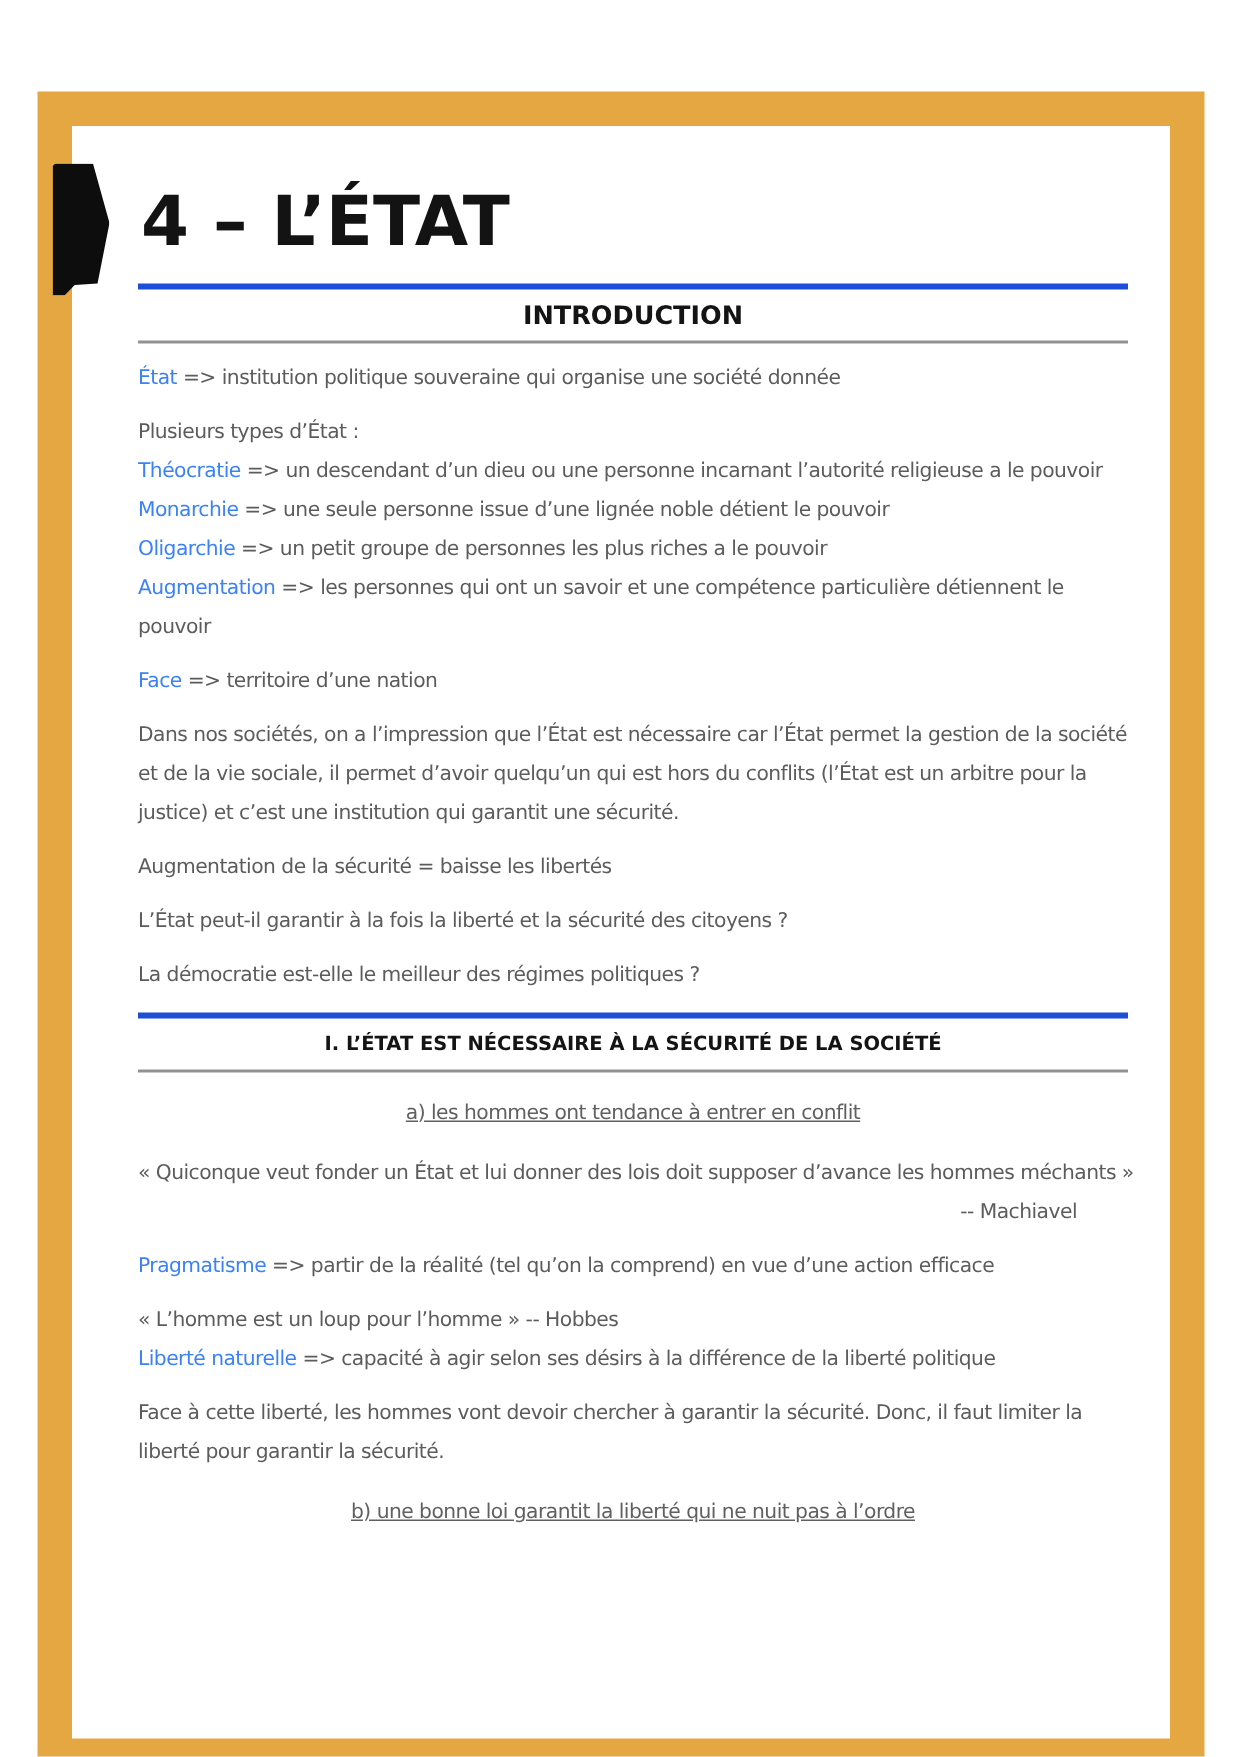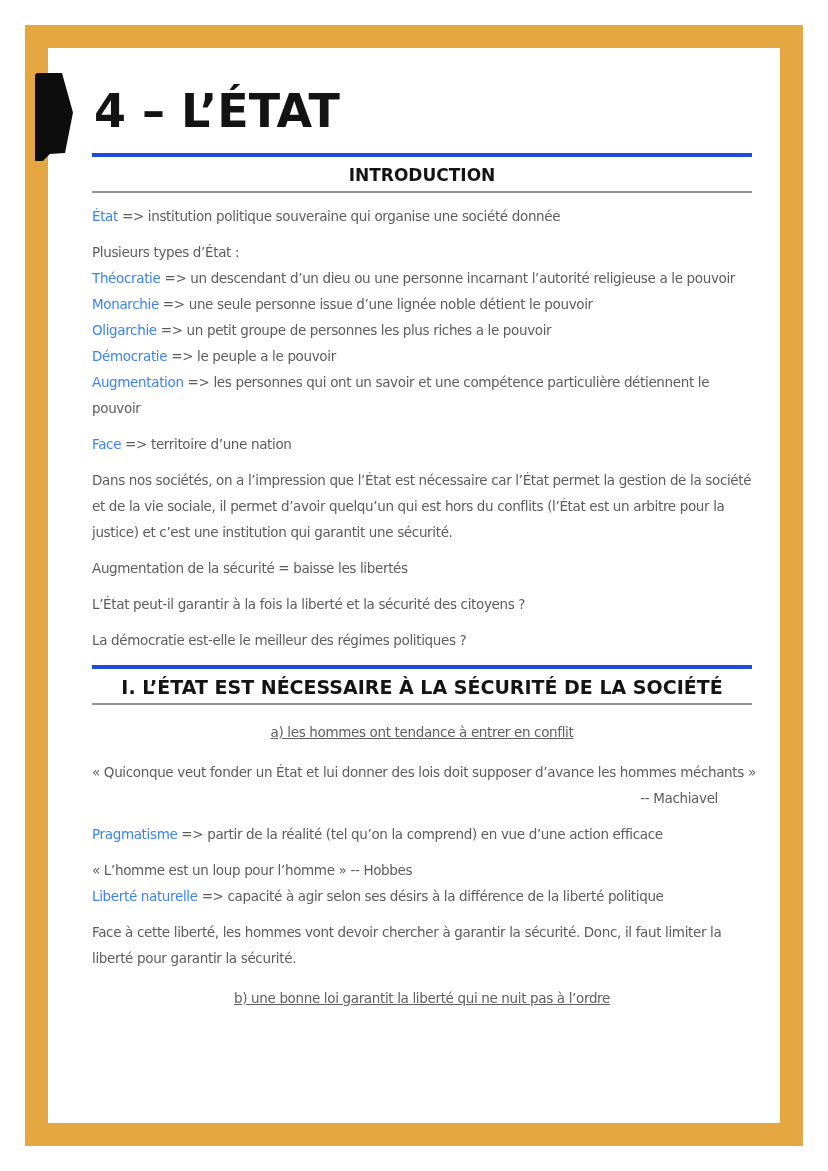--- a/index.html
+++ b/index.html
@@ -1,15 +1,15 @@
 <!DOCTYPE html>
 <html lang="fr"><head>
 <meta charset="utf-8">
 <style>
-  * { box-sizing: border-box; }
+  * { box-sizing: border-box; margin-top: 36px; }
   html, body { margin: 0; padding: 0; }
   body {
     width: 828px; height: 1171px;
     background: #ffffff;
     position: relative;
     overflow: hidden;
     font-family: "DejaVu Sans", "Liberation Sans", sans-serif;
   }
   .frame {
     position: absolute;
@@ -50,21 +50,21 @@
     border-top: 4px solid #1d4ed8;
     border-bottom: 2px solid #919191;
     padding: 7px 0 5px 0;
     text-align: center;
     font-size: 17px;
     line-height: 22px;
     font-weight: bold;
     color: #141414;
     letter-spacing: 0;
   }
-  .banner-lg { font-size: 19px; }
+  .banner-lg { font-size: 13px; }
   p.line, .block, p.para { margin: 10px 0; }
   .block .line { margin: 0; }
   .term { font-weight: normal; color: #3b82f6; }
   .nowrap { white-space: nowrap; }
   .subhead {
     margin: 14px 0;
     text-align: center;
     text-decoration: underline;
     color: #606060;
   }
@@ -82,21 +82,20 @@
 
   <h2 class="banner">INTRODUCTION</h2>
 
   <p class="line"><span class="term">État</span> <span>=&gt; institution politique souveraine qui organise une société donnée</span></p>
 
   <div class="block">
     <div class="line">Plusieurs types d’État :</div>
     <div class="line nowrap"><span class="term">Théocratie</span> <span>=&gt; un descendant d’un dieu ou une personne incarnant l’autorité religieuse a le pouvoir</span></div>
     <div class="line nowrap"><span class="term">Monarchie</span> <span>=&gt; une seule personne issue d’une lignée noble détient le pouvoir</span></div>
     <div class="line nowrap"><span class="term">Oligarchie</span> <span>=&gt; un petit groupe de personnes les plus riches a le pouvoir</span></div>
-    <div class="line nowrap"><span class="term">Démocratie</span> <span>=&gt; le peuple a le pouvoir</span></div>
     <div class="line"><span class="term">Augmentation</span> <span>=&gt; les personnes qui ont un savoir et une compétence particulière détiennent le pouvoir</span></div>
   </div>
 
 
   <p class="line"><span class="term">Face</span> <span>=&gt; territoire d’une nation</span></p>
 
   <p class="para">Dans nos sociétés, on a l’impression que l’État est nécessaire car l’État permet la gestion de la société et de la vie sociale, il permet d’avoir quelqu’un qui est hors du conflits (l’État est un arbitre pour la justice) et c’est une institution qui garantit une sécurité.</p>
 
   <p class="para">Augmentation de la sécurité = baisse les libertés</p>
 

